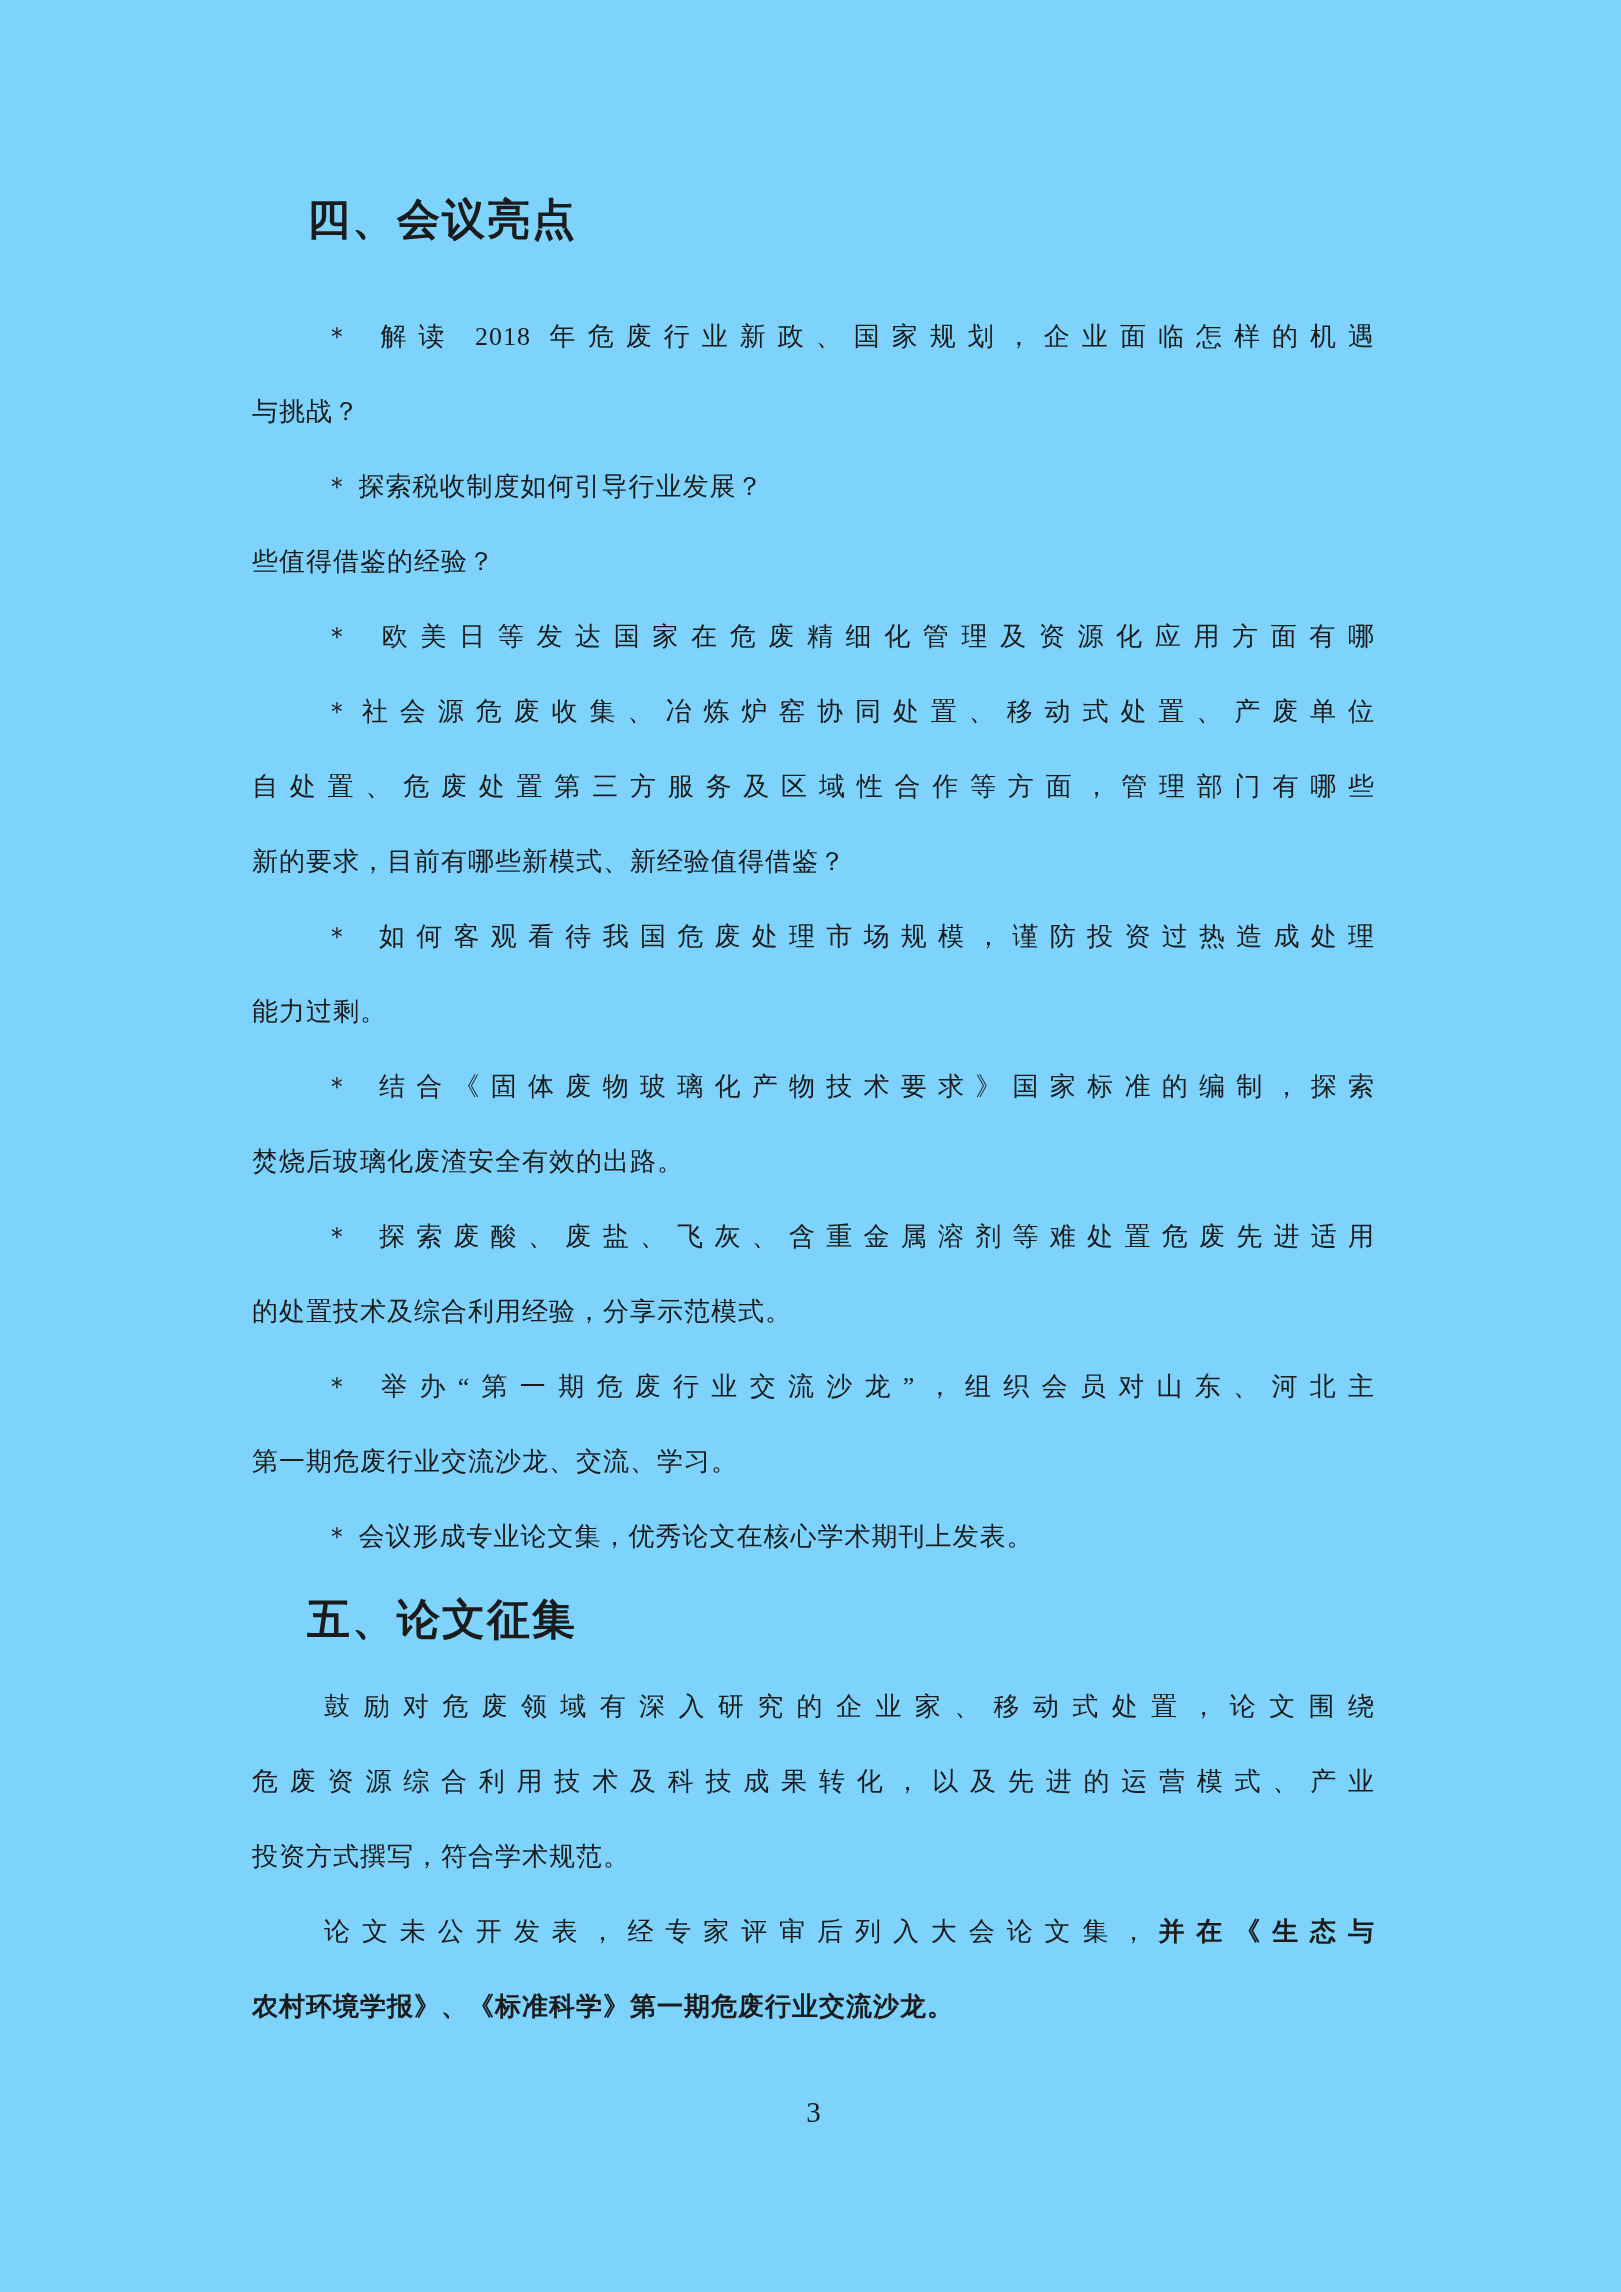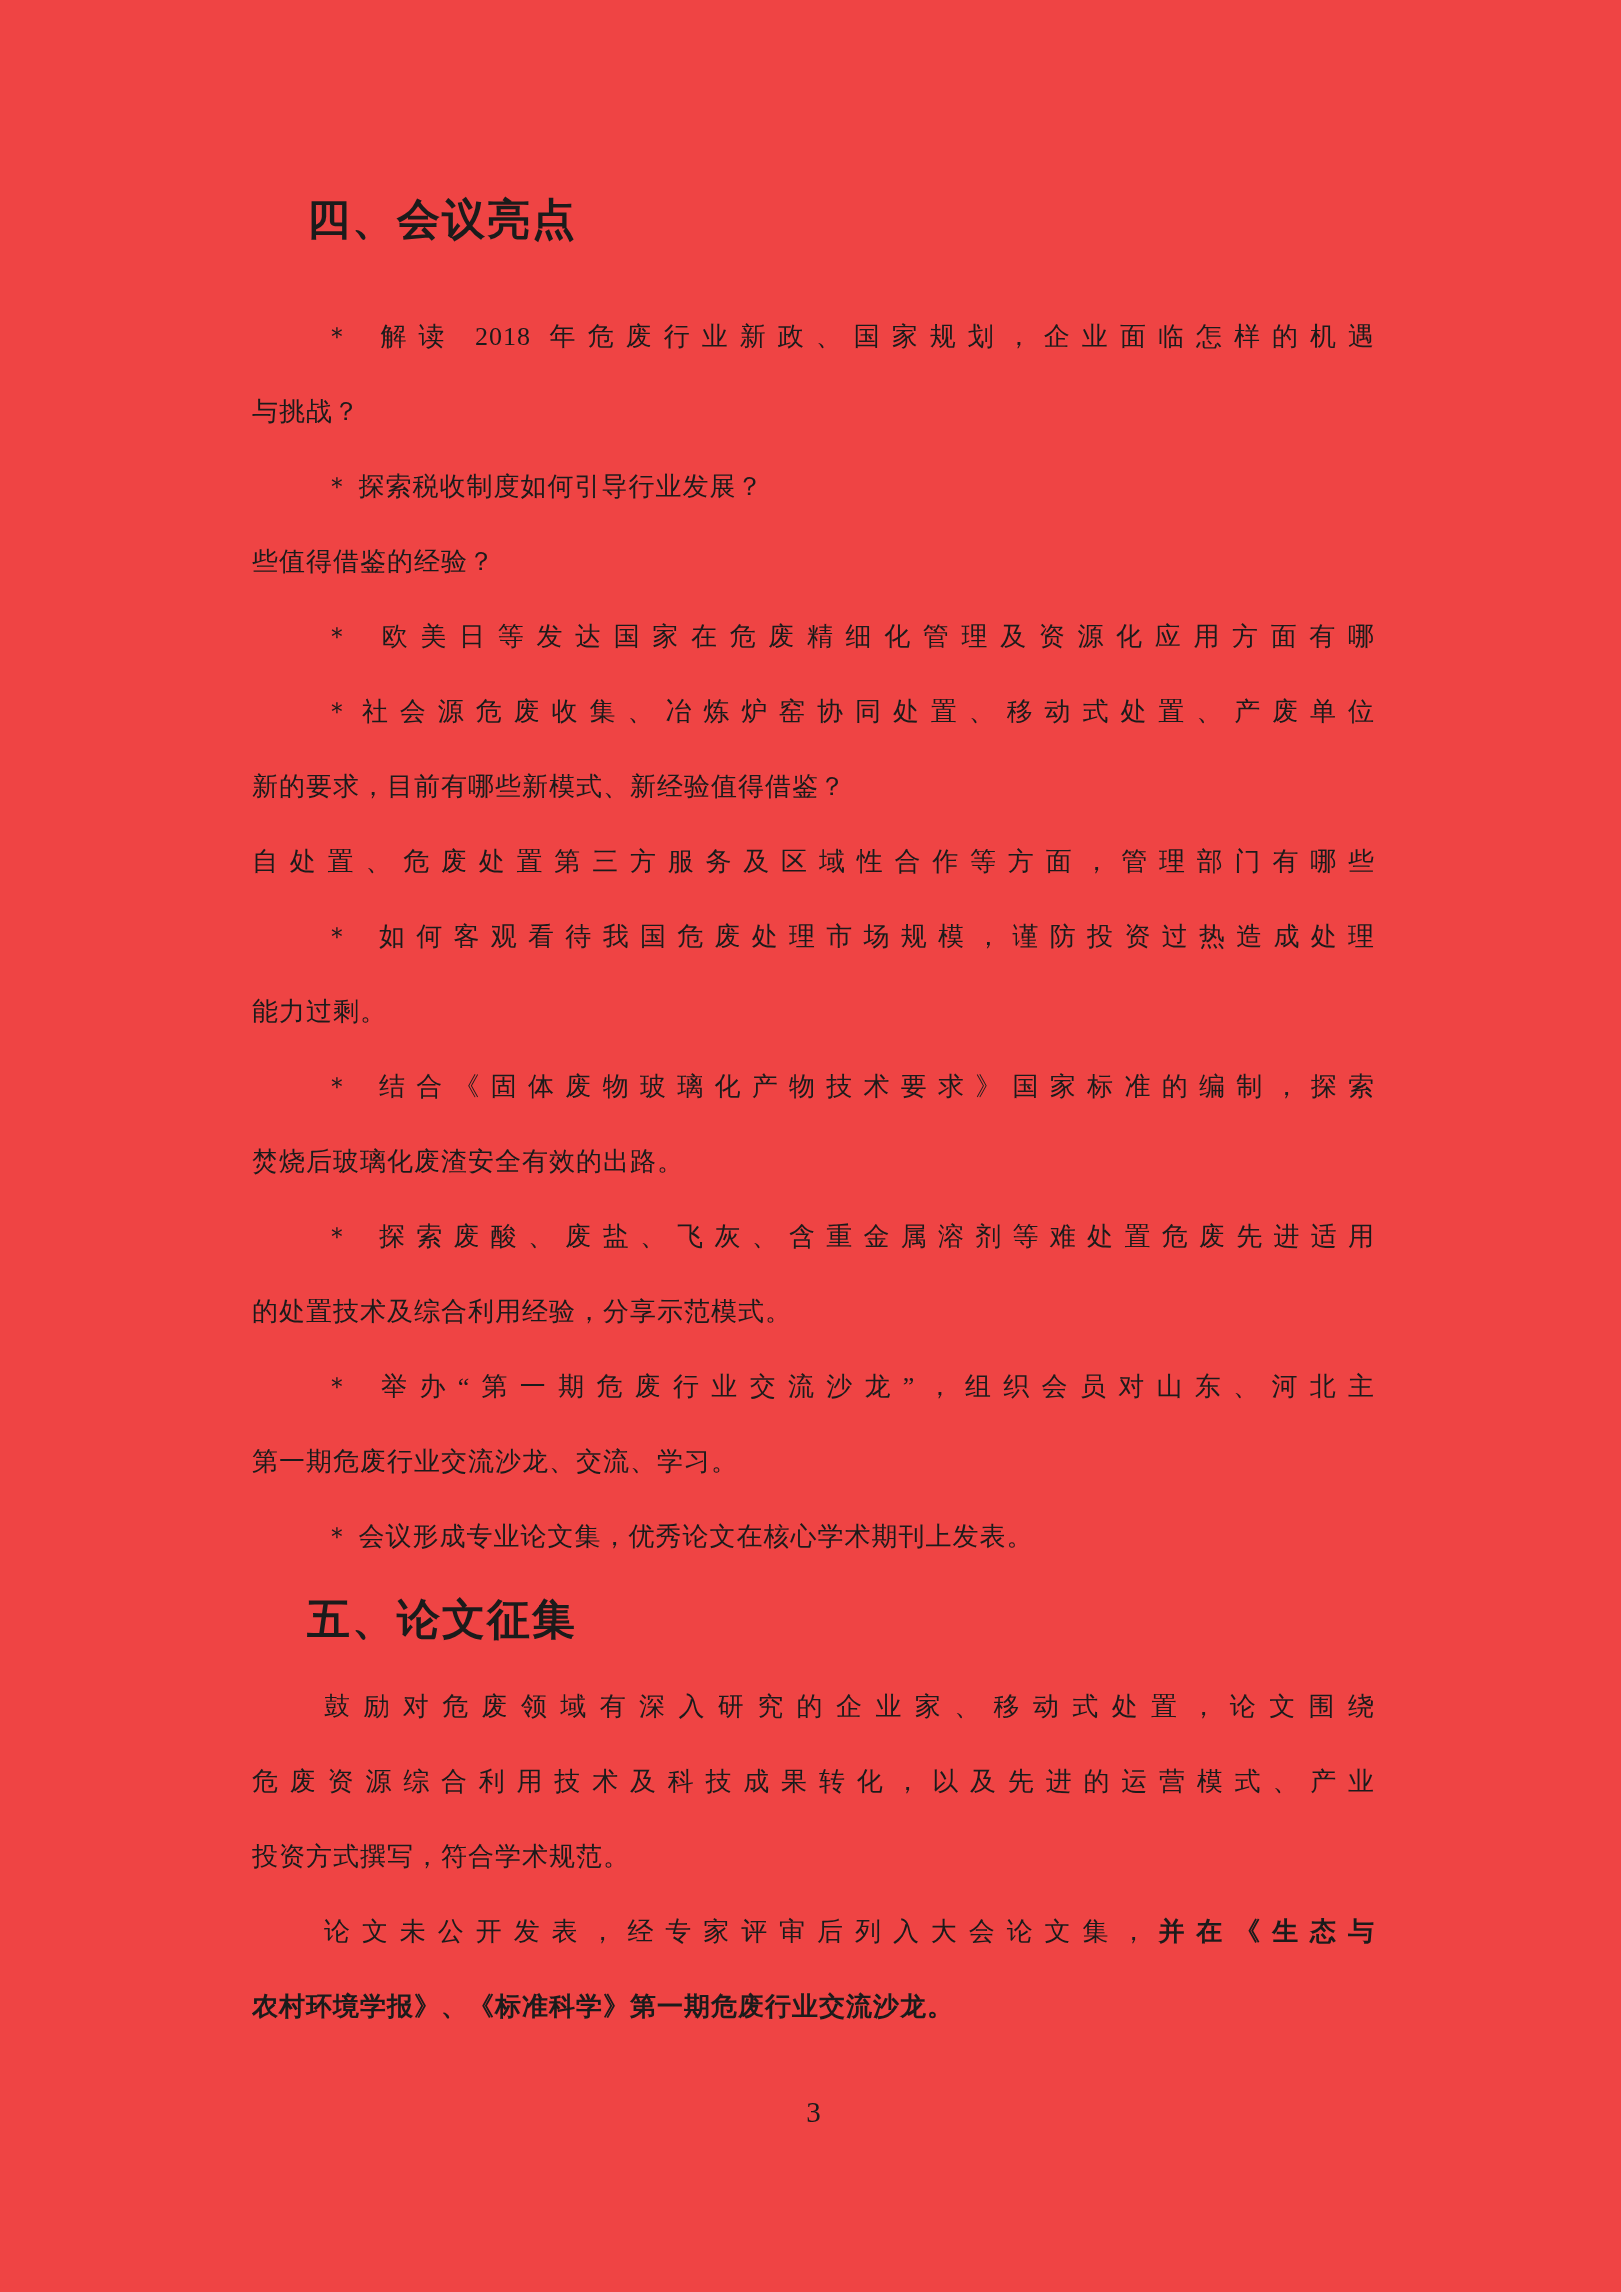--- a/index.html
+++ b/index.html
@@ -1,20 +1,20 @@
 <!DOCTYPE html>
 <html><head>
 <meta charset="utf-8">
 <style>
   html, body { margin: 0; padding: 0; background: #ffffff; }
   .page {
     position: relative;
     width: 1621px;
     height: 2293px;
-    background: #ef4444;
+    background: #7dd3fc;
     font-family: "Liberation Serif", "DejaVu Serif", serif;
     color: #1b1b1b;
     overflow: hidden;
   }
   .content {
     position: absolute;
     left: 252px;
     top: 0;
     width: 1123px;
   }
@@ -66,22 +66,22 @@
       </div>
       <div class="paragraph">
         <div class="line first"><span class="run">＊ 探索税收制度如何引导行业发展？</span></div>
       </div>
       <div class="paragraph">
         <div class="line"><span class="run">些值得借鉴的经验？</span></div>
         <div class="line first fill"><span class="run">＊ 欧美日等发达国家在危废精细化管理及资源化应用方面有哪</span></div>
       </div>
       <div class="paragraph">
         <div class="line first fill"><span class="run">＊社会源危废收集、冶炼炉窑协同处置、移动式处置、产废单位</span></div>
+        <div class="line fill"><span class="run">自处置、危废处置第三方服务及区域性合作等方面，管理部门有哪些</span></div>
         <div class="line"><span class="run">新的要求，目前有哪些新模式、新经验值得借鉴？</span></div>
-        <div class="line fill"><span class="run">自处置、危废处置第三方服务及区域性合作等方面，管理部门有哪些</span></div>
       </div>
       <div class="paragraph">
         <div class="line first fill"><span class="run">＊ 如何客观看待我国危废处理市场规模，谨防投资过热造成处理</span></div>
         <div class="line"><span class="run">能力过剩。</span></div>
       </div>
       <div class="paragraph">
         <div class="line first fill"><span class="run">＊ 结合《固体废物玻璃化产物技术要求》国家标准的编制，探索</span></div>
         <div class="line"><span class="run">焚烧后玻璃化废渣安全有效的出路。</span></div>
       </div>
       <div class="paragraph">

